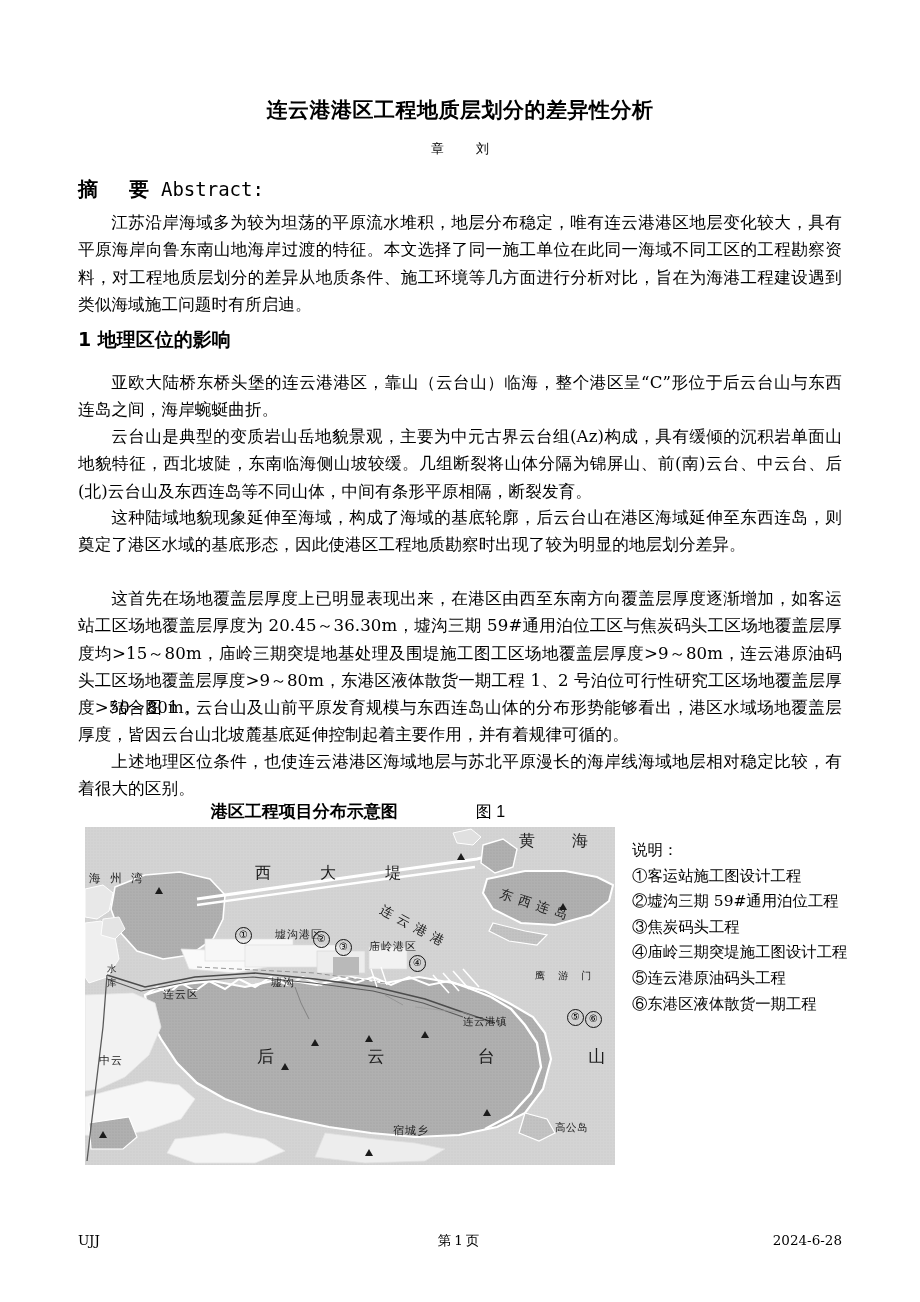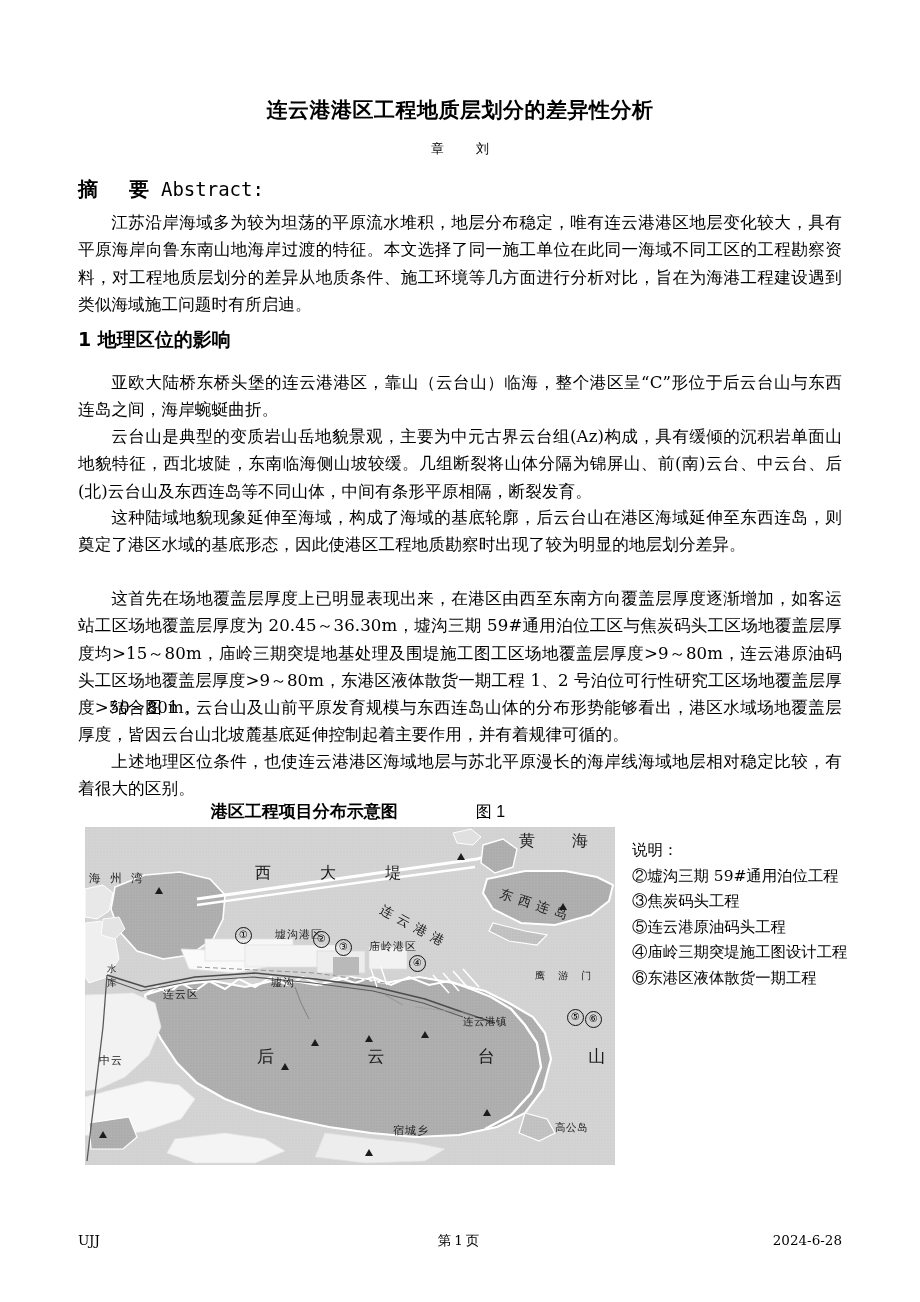--- a/index.html
+++ b/index.html
@@ -255,24 +255,25 @@
     <span class="mk" style="left:150px;top:100px;">①</span>
     <span class="mk" style="left:228px;top:104px;">②</span>
     <span class="mk" style="left:250px;top:112px;">③</span>
     <span class="mk" style="left:324px;top:128px;">④</span>
     <span class="mk" style="left:482px;top:182px;">⑤</span>
     <span class="mk" style="left:500px;top:184px;">⑥</span>
   </div>
 
   <div class="legend">
     <div>说明：</div>
+    <div>①客运站施工图设计工程</div>
     <div>②墟沟三期 59#通用泊位工程</div>
     <div>③焦炭码头工程</div>
+    <div>④庙岭三期突堤施工图设计工程</div>
     <div>⑤连云港原油码头工程</div>
-    <div>④庙岭三期突堤施工图设计工程</div>
     <div>⑥东港区液体散货一期工程</div>
   </div>
 
   <div class="footer">
     <span class="f-left">UJJ</span>
     <span class="f-center">
       <span>第</span><span>1</span><span>页</span>
     </span>
     <span class="f-right">2024-6-28</span>
   </div>

